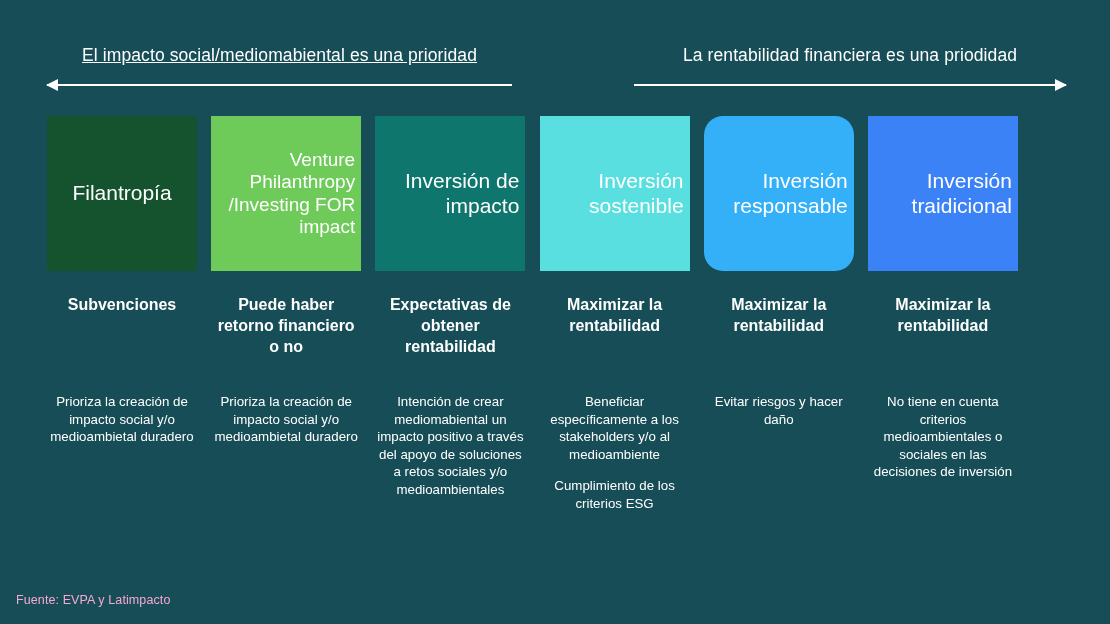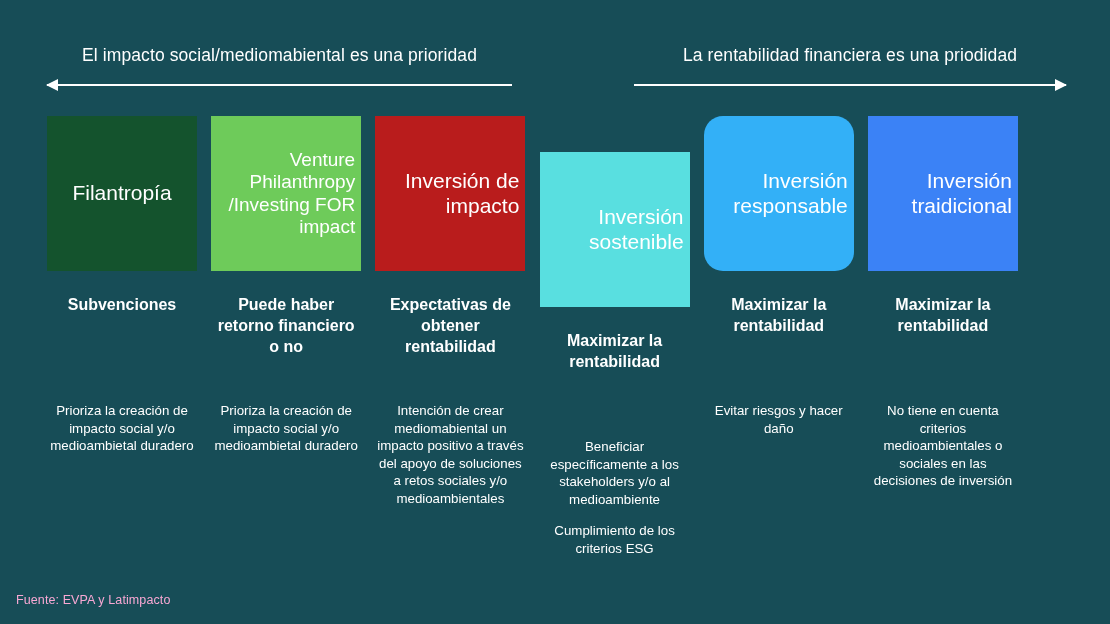--- a/index.html
+++ b/index.html
@@ -26,21 +26,21 @@
     position: absolute;
     top: 44px;
     left: 0;
     width: 1110px;
     height: 60px;
   }
   .dir-block {
     position: absolute;
     top: 0;
   }
-  .dir-left  { left: 47px;  width: 465px; }
+  .dir-left  { left: 47px;  width: 465px; text-decoration: underline; }
   .dir-right { left: 634px; width: 432px; }
 
   .dir-label {
     font-size: 17.5px;
     letter-spacing: 0.1px;
     color: #ffffff;
     text-align: center;
     line-height: 22px;
     white-space: nowrap;
   }
@@ -120,21 +120,21 @@
   }
 
   .detail {
     margin-top: 10px;
     font-size: 13.3px;
     line-height: 17.5px;
     text-align: center;
     color: #ffffff;
   }
   .detail p {
-    margin: 14px 0 14px 0;
+    margin: 5px 0 14px 0;
   }
   .detail p:last-child { margin-bottom: 0; }
 
   
   .footer {
     position: absolute;
     left: 16px;
     bottom: 17px;
     font-size: 12.5px;
     color: #f9a8d4;
@@ -182,31 +182,31 @@
       <div class="cat-box" style="background-color: rgb(110, 203, 90);">
         <div class="cat-title size-md">Venture Philanthropy /Investing FOR impact</div>
       </div>
       <div class="goal">Puede haber retorno financiero o no</div>
       <div class="detail">
         <p>Prioriza la creación de impacto social y/o medioambietal duradero</p>
       </div>
     </div>
 
     <div class="column">
-      <div class="cat-box" style="background-color: #b91c1c;">
+      <div class="cat-box" style="background-color: #0f766e;">
         <div class="cat-title size-lg">Inversión de impacto</div>
       </div>
       <div class="goal">Expectativas de obtener rentabilidad</div>
       <div class="detail">
         <p>Intención de crear mediomabiental un impacto positivo a través del apoyo de soluciones a retos sociales y/o medioambientales</p>
       </div>
     </div>
 
     <div class="column">
-      <div class="cat-box" style="background-color: rgb(89, 223, 224); margin-top: 36px;">
+      <div class="cat-box" style="background-color: rgb(89, 223, 224);">
         <div class="cat-title size-lg">Inversión sostenible</div>
       </div>
       <div class="goal">Maximizar la rentabilidad</div>
       <div class="detail">
         <p>Beneficiar específicamente a los stakeholders y/o al medioambiente</p>
         <p>Cumplimiento de los criterios ESG</p>
       </div>
     </div>
 
     <div class="column">

